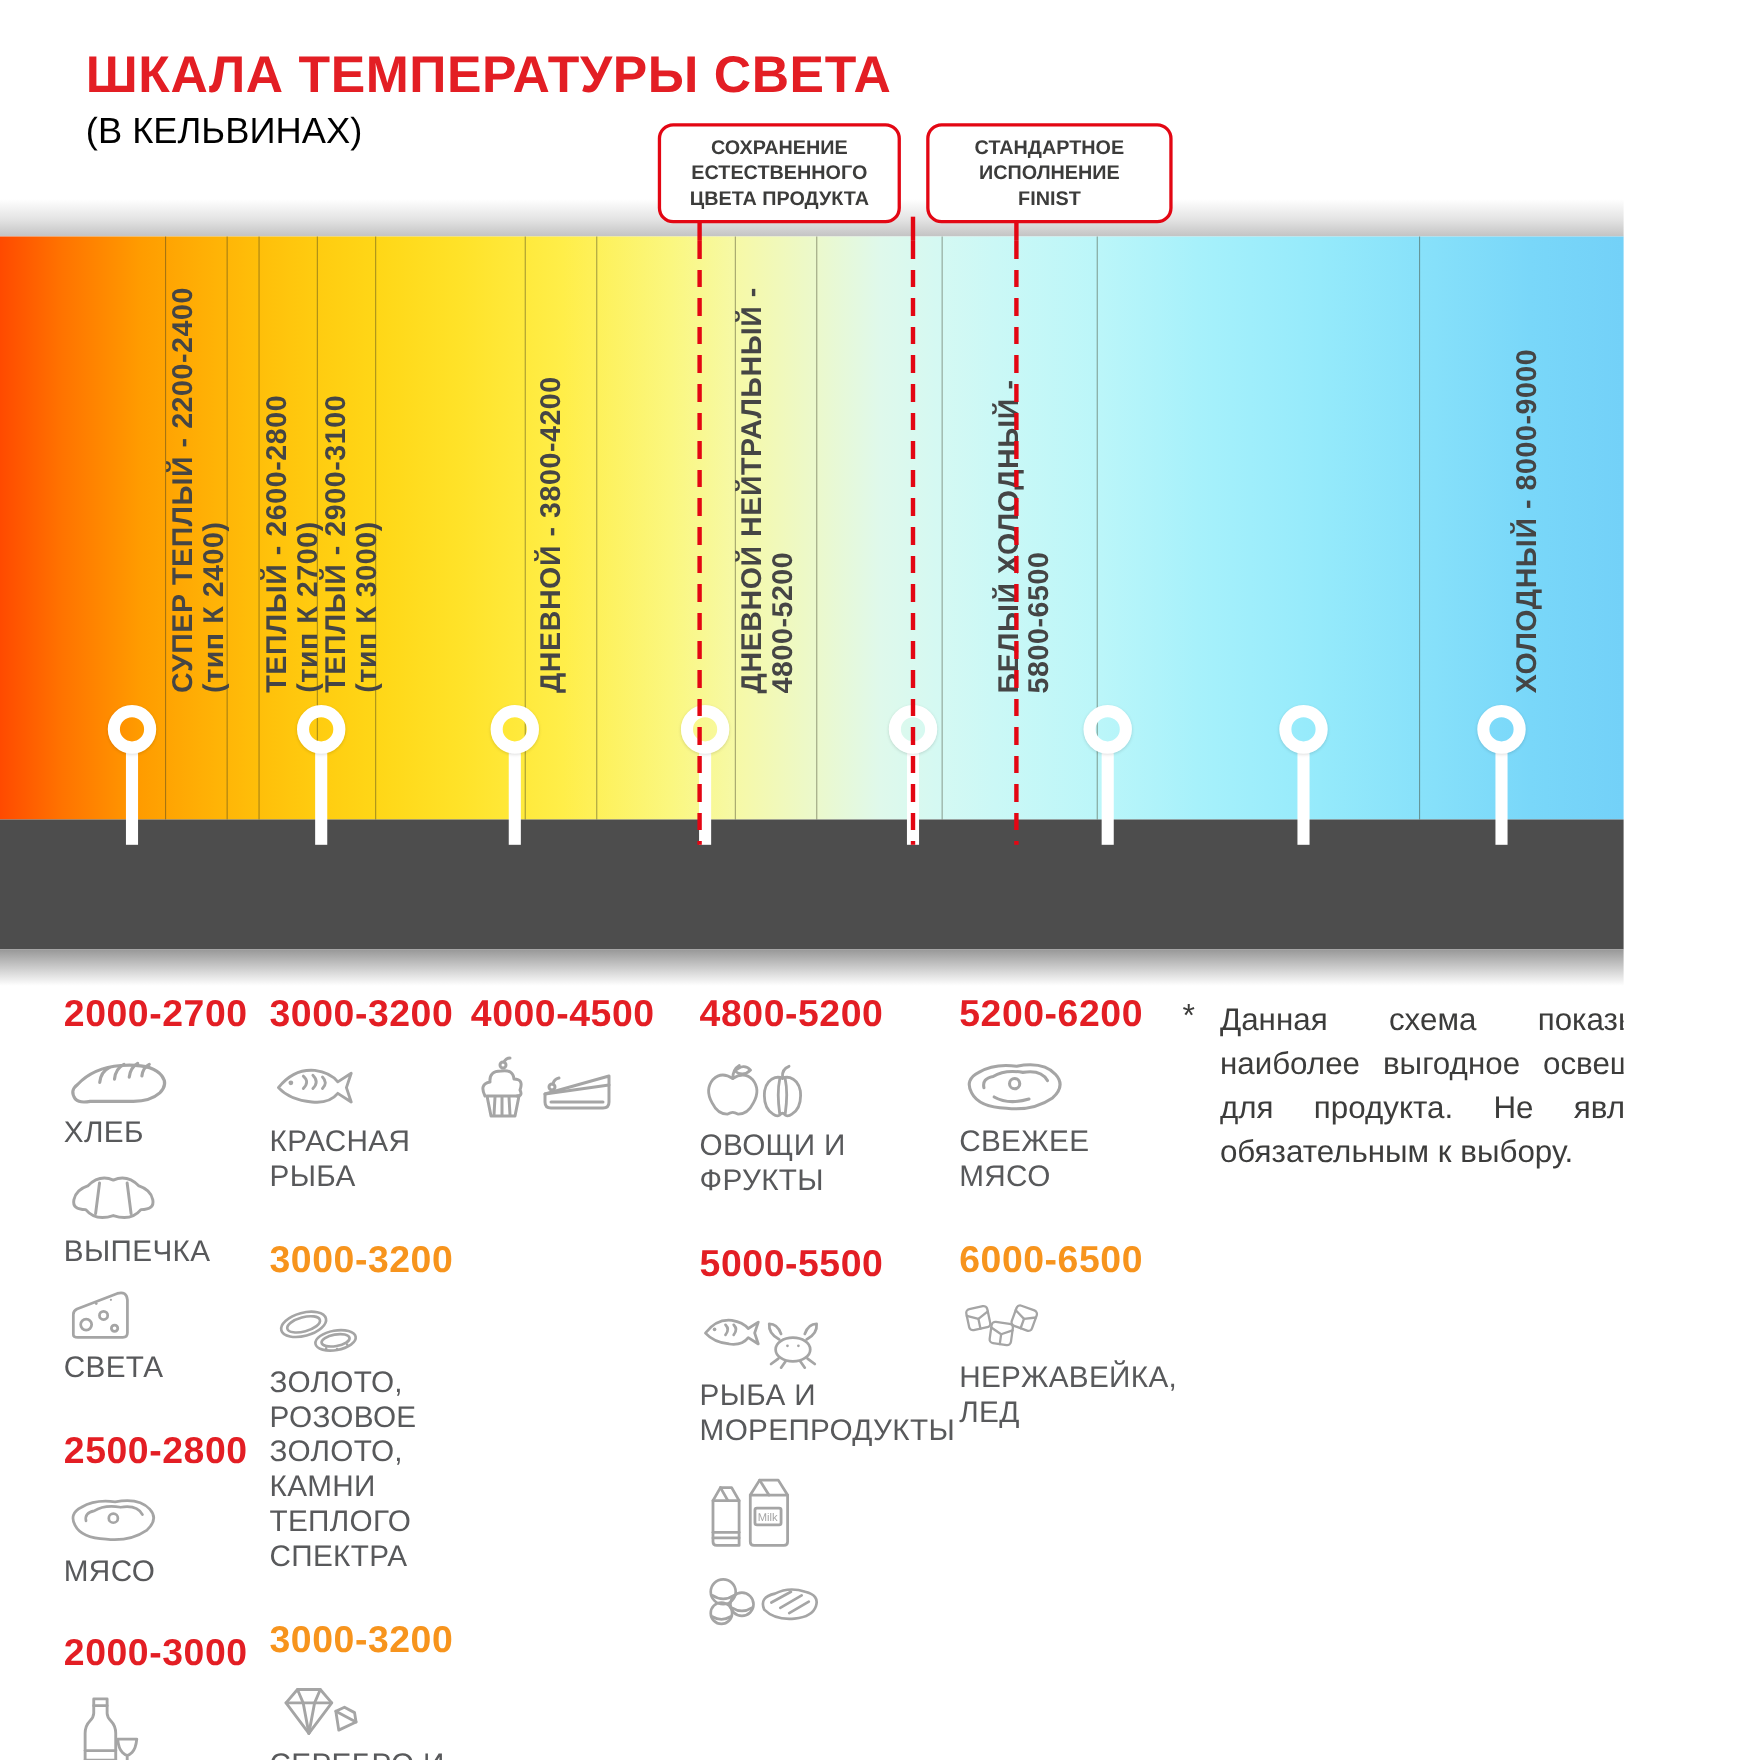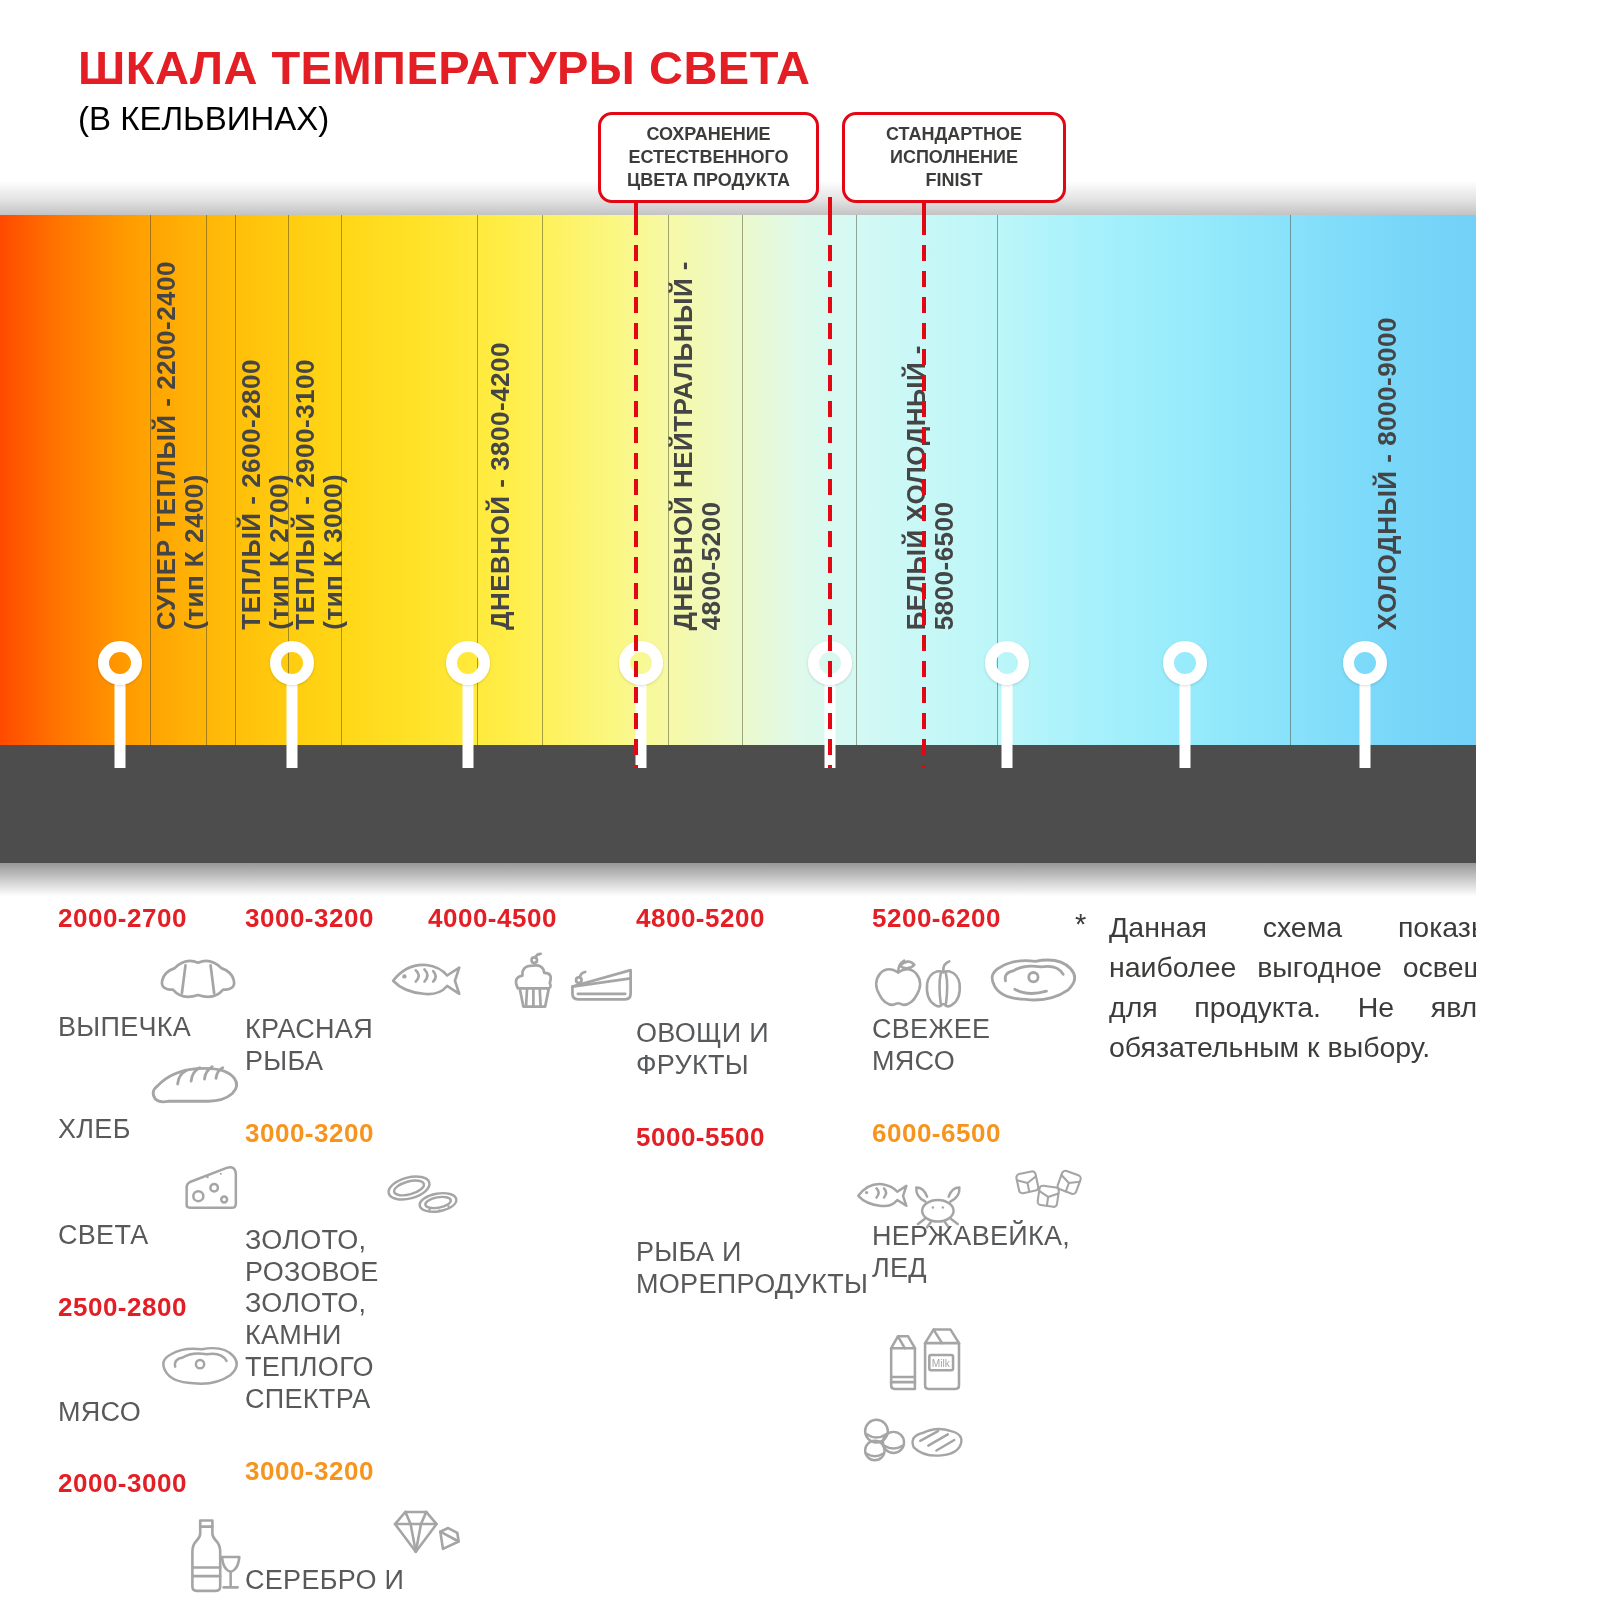--- a/index.html
+++ b/index.html
@@ -39,25 +39,25 @@
             border:11px solid #fff;border-radius:50%;transform:translateX(-50%);z-index:4;
             box-shadow:0 1px 3px rgba(0,0,0,.15);}
   .pin-stem{position:absolute;top:679px;width:11px;height:89px;background:#fff;transform:translateX(-50%);z-index:4;}
   .redline{position:absolute;top:197px;height:571px;width:4px;transform:translateX(-50%);
            display:flex;flex-direction:column;z-index:5;}
   .redline .solid{height:22px;background:#E30613;}
   .redline .dash{flex:1;background:repeating-linear-gradient(to bottom,#E30613 0 16px,transparent 16px 26px);}
 
   
   .lcol{position:absolute;top:903px;}
-  .range{font-size:26px;font-weight:bold;margin:40px 0 18px 0;letter-spacing:.5px;}
+  .range{font-size:34px;font-weight:bold;margin:40px 0 18px 0;letter-spacing:.5px;}
   .lgroup:first-child .range{margin-top:0;}
   .range.red{color:#E31E24;} .range.orange{color:#F7941D;}
   .litem{margin-bottom:16px;}
-  .licon{display:flex;align-items:flex-end;margin:0 0 8px 2px;justify-content:flex-end;}
+  .licon{display:flex;align-items:flex-end;margin:0 0 8px 2px;}
   .ilabel{font-size:27px;color:#58595B;line-height:1.18;white-space:pre-line;letter-spacing:.3px;}
 
   .footnote{position:absolute;left:1075px;top:908px;width:475px;display:flex;color:#3C3C3B;}
   .fmark{width:34px;font-size:29px;flex:none;}
   .ftext{flex:1;font-size:28.5px;line-height:1.4;text-align:justify;}
 </style>
 </head>
 <body>
 
 <div class="canvas">
@@ -165,39 +165,39 @@
   <div id="legend">
     <div class="footnote">
       <span class="fmark">*</span>
       <span class="ftext">Данная схема показывает наиболее выгодное освещение для продукта. Не является обязательным к выбору.</span>
     </div>
   <div class="lcol" style="left: 58px; width: 185px;">
         <div class="lgroup">
           <div class="range red">2000-2700</div>
           <div class="litem">
             <div class="licon">
-              <svg viewBox="0 0 98 58" style="height:52px" stroke="#A5A5A5" fill="none" stroke-width="3" stroke-linecap="round" stroke-linejoin="round">
-                <path d="M20 42 Q6 42 8 32 Q10 22 22 18 Q34 6 48 12 Q62 6 74 18 Q86 22 88 32 Q90 42 76 42 Q66 54 48 48 Q30 54 20 42 Z"></path>
-                <path d="M34 15 L30 46"></path>
-                <path d="M62 15 L66 46"></path>
-              </svg>
-            </div>
-            <div class="ilabel">ВЫПЕЧКА</div>
-          </div>
-          <div class="litem">
-            <div class="licon">
               <svg viewBox="0 0 100 48" style="height:46px" stroke="#A5A5A5" fill="none" stroke-width="3" stroke-linecap="round" stroke-linejoin="round">
                 <path d="M9 41 Q3 33 11 27 Q26 11 52 9 Q82 7 91 19 Q97 27 89 35 Q80 43 64 43 L23 43 Q13 45 9 41 Z"></path>
                 <path d="M32 25 q1 -10 9 -14"></path>
                 <path d="M46 22 q1 -10 9 -14"></path>
                 <path d="M60 20 q1 -9 8 -13"></path>
                 <path d="M72 19 q1 -8 7 -11"></path>
               </svg>
             </div>
             <div class="ilabel">ХЛЕБ</div>
+          </div>
+          <div class="litem">
+            <div class="licon">
+              <svg viewBox="0 0 98 58" style="height:52px" stroke="#A5A5A5" fill="none" stroke-width="3" stroke-linecap="round" stroke-linejoin="round">
+                <path d="M20 42 Q6 42 8 32 Q10 22 22 18 Q34 6 48 12 Q62 6 74 18 Q86 22 88 32 Q90 42 76 42 Q66 54 48 48 Q30 54 20 42 Z"></path>
+                <path d="M34 15 L30 46"></path>
+                <path d="M62 15 L66 46"></path>
+              </svg>
+            </div>
+            <div class="ilabel">ВЫПЕЧКА</div>
           </div>
           <div class="litem">
             <div class="licon">
               <svg viewBox="0 0 76 60" style="height:50px" stroke="#A5A5A5" fill="none" stroke-width="3" stroke-linecap="round" stroke-linejoin="round">
                 <path d="M8 52 L8 30 Q8 26 12 24 L56 7 Q66 4 67 14 L67 50 Q67 55 62 55 L13 55 Q8 55 8 52 Z"></path>
                 <circle cx="22" cy="41" r="6"></circle>
                 <circle cx="41" cy="31" r="4.5"></circle>
                 <circle cx="53" cy="45" r="3.5"></circle>
                 <circle cx="33" cy="18" r="1.5" fill="#A5A5A5" stroke="none"></circle>
                 <circle cx="49" cy="14" r="1.2" fill="#A5A5A5" stroke="none"></circle>

